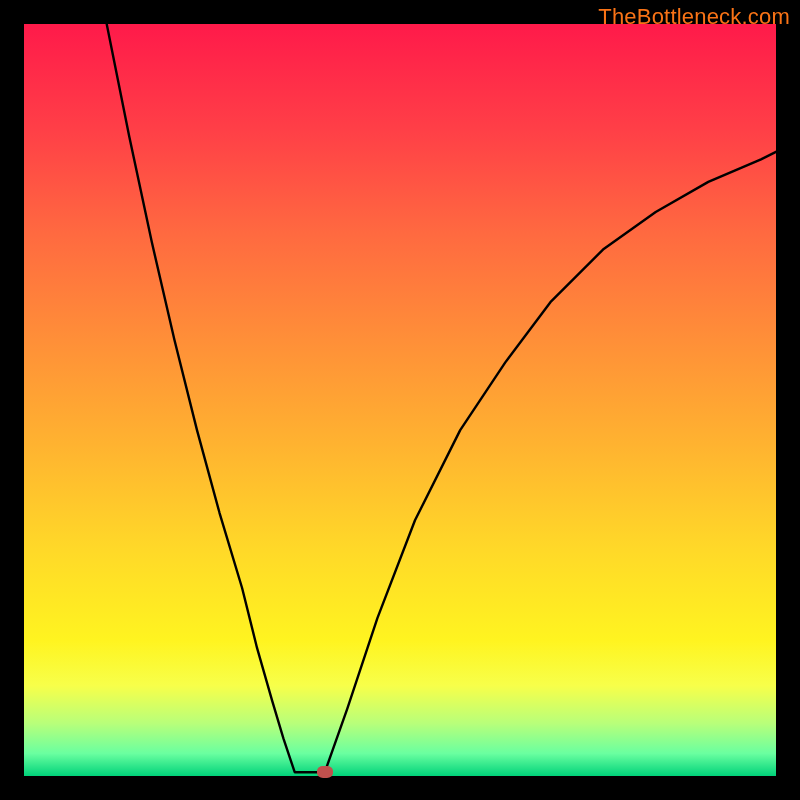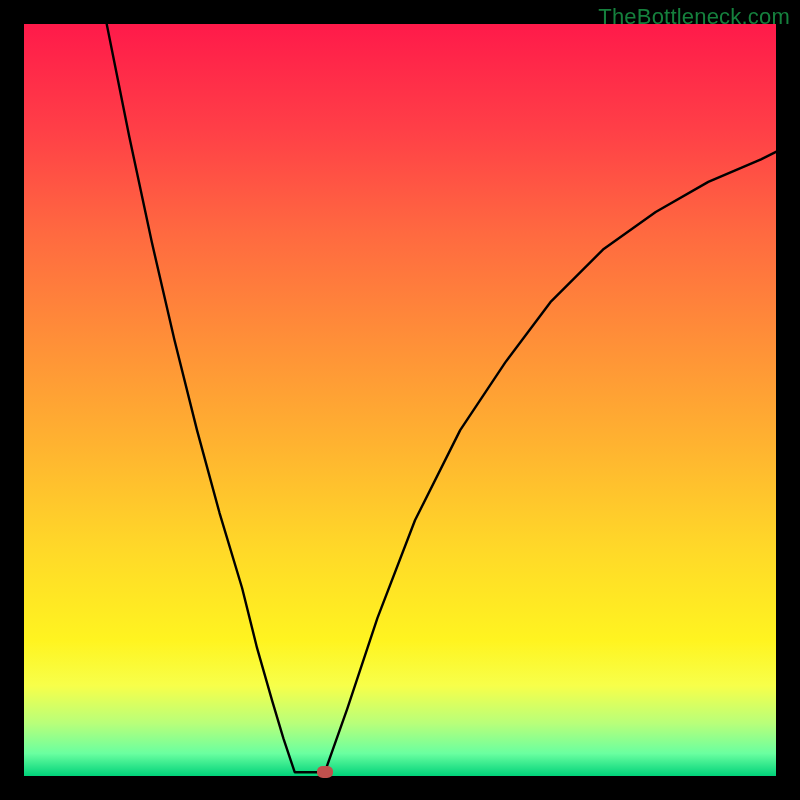--- a/index.html
+++ b/index.html
@@ -29,21 +29,21 @@
       #f7ff4a 88%,
       #b8ff7a 93%,
       #6affa0 97%,
       #00d27a 100%
     );
   }
   .watermark {
     position: absolute;
     top: 4px;
     right: 10px;
-    color: #15803d;
+    color: #f97316;
     font-size: 22px;
     font-weight: 500;
     letter-spacing: 0.2px;
     user-select: none;
     margin-left: 9px;
   }
   svg.curve {
     position: absolute;
     left: 0;
     top: 0;

